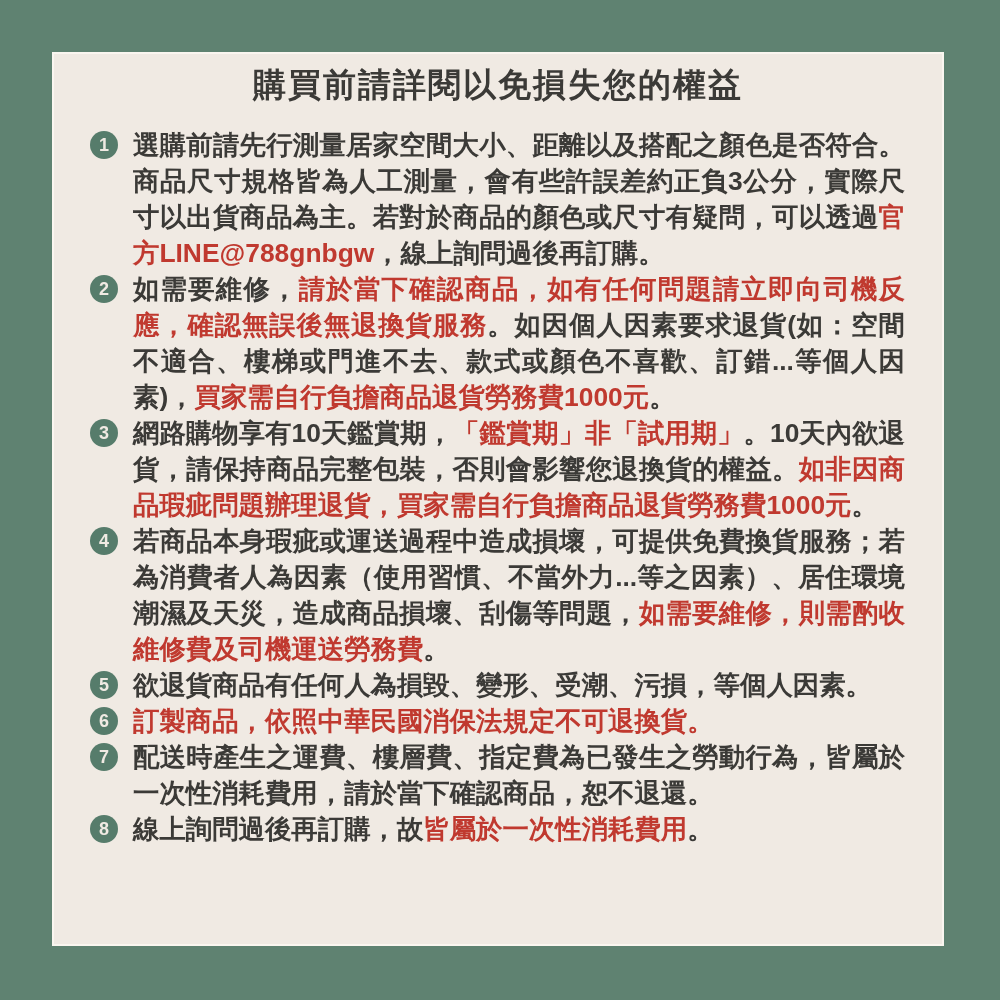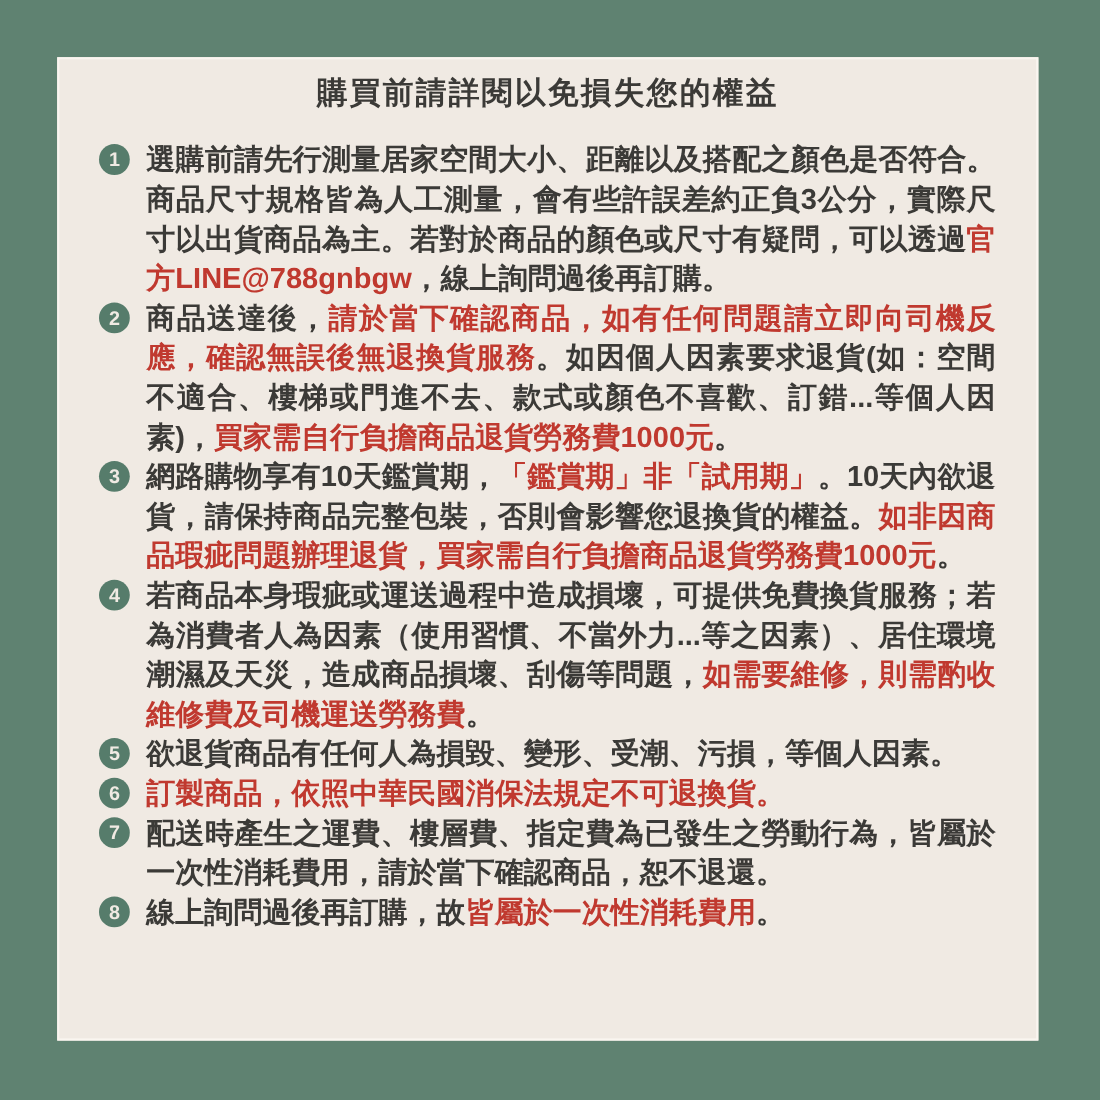--- a/index.html
+++ b/index.html
@@ -30,21 +30,21 @@
     text-align: center;
     font-size: 46px;
     line-height: 48px;
     font-weight: bold;
     letter-spacing: 6px;
     color: var(--text-dark, #3b3a37);
   }
   .page-subtitle {
     margin: 12px 0 0 0;
     text-align: center;
-    font-size: 28px;
+    font-size: 33px;
     line-height: 38px;
     font-weight: bold;
     letter-spacing: 2px;
     color: var(--text-dark, #3b3a37);
   }
   .notice-list {
     list-style: none;
     margin: 23px 0 0 0;
     padding: 0 37px 0 36px;
   }
@@ -86,21 +86,21 @@
 <div class="panel">
   <h2 class="page-subtitle">購買前請詳閱以免損失您的權益</h2>
   <ol class="notice-list">
     <li class="notice">
       <span class="badge">1</span>
       <p class="notice-text"><span>選購前請先行測量居家空間大小、距離以及搭配之顏色是否符合。商品尺寸規格皆為人工測量，會有些許誤差約正負3公分，實際尺寸以出貨商品為主。若對於商品的顏色或尺寸有疑問，可以透過</span><span class="red">官方LINE@788gnbgw</span><span>，線上詢問過後再訂購。</span></p>
     </li>
 
     <li class="notice">
       <span class="badge">2</span>
-      <p class="notice-text"><span>商品送達後，</span><span class="red">請於當下確認商品，如有任何問題請立即向司機反應，確認無誤後無退換貨服務</span><span>。如因個人因素要求退貨(如：空間不適合、樓梯或門進不去、款式或顏色不喜歡、訂錯...等個人因素)，</span><span class="red">買家需自行負擔商品退貨勞務費1000元</span><span>。</span></p>
+      <p class="notice-text"><span>如需要維修，</span><span class="red">請於當下確認商品，如有任何問題請立即向司機反應，確認無誤後無退換貨服務</span><span>。如因個人因素要求退貨(如：空間不適合、樓梯或門進不去、款式或顏色不喜歡、訂錯...等個人因素)，</span><span class="red">買家需自行負擔商品退貨勞務費1000元</span><span>。</span></p>
     </li>
 
     <li class="notice">
       <span class="badge">3</span>
       <p class="notice-text"><span>網路購物享有10天鑑賞期，</span><span class="red">「鑑賞期」非「試用期」</span><span>。10天內欲退貨，請保持商品完整包裝，否則會影響您退換貨的權益。</span><span class="red">如非因商品瑕疵問題辦理退貨，買家需自行負擔商品退貨勞務費1000元</span><span>。</span></p>
     </li>
 
     <li class="notice">
       <span class="badge">4</span>
       <p class="notice-text"><span>若商品本身瑕疵或運送過程中造成損壞，可提供免費換貨服務；若為消費者人為因素（使用習慣、不當外力...等之因素）、居住環境潮濕及天災，造成商品損壞、刮傷等問題，</span><span class="red">如需要維修，則需酌收維修費及司機運送勞務費</span><span>。</span></p>

